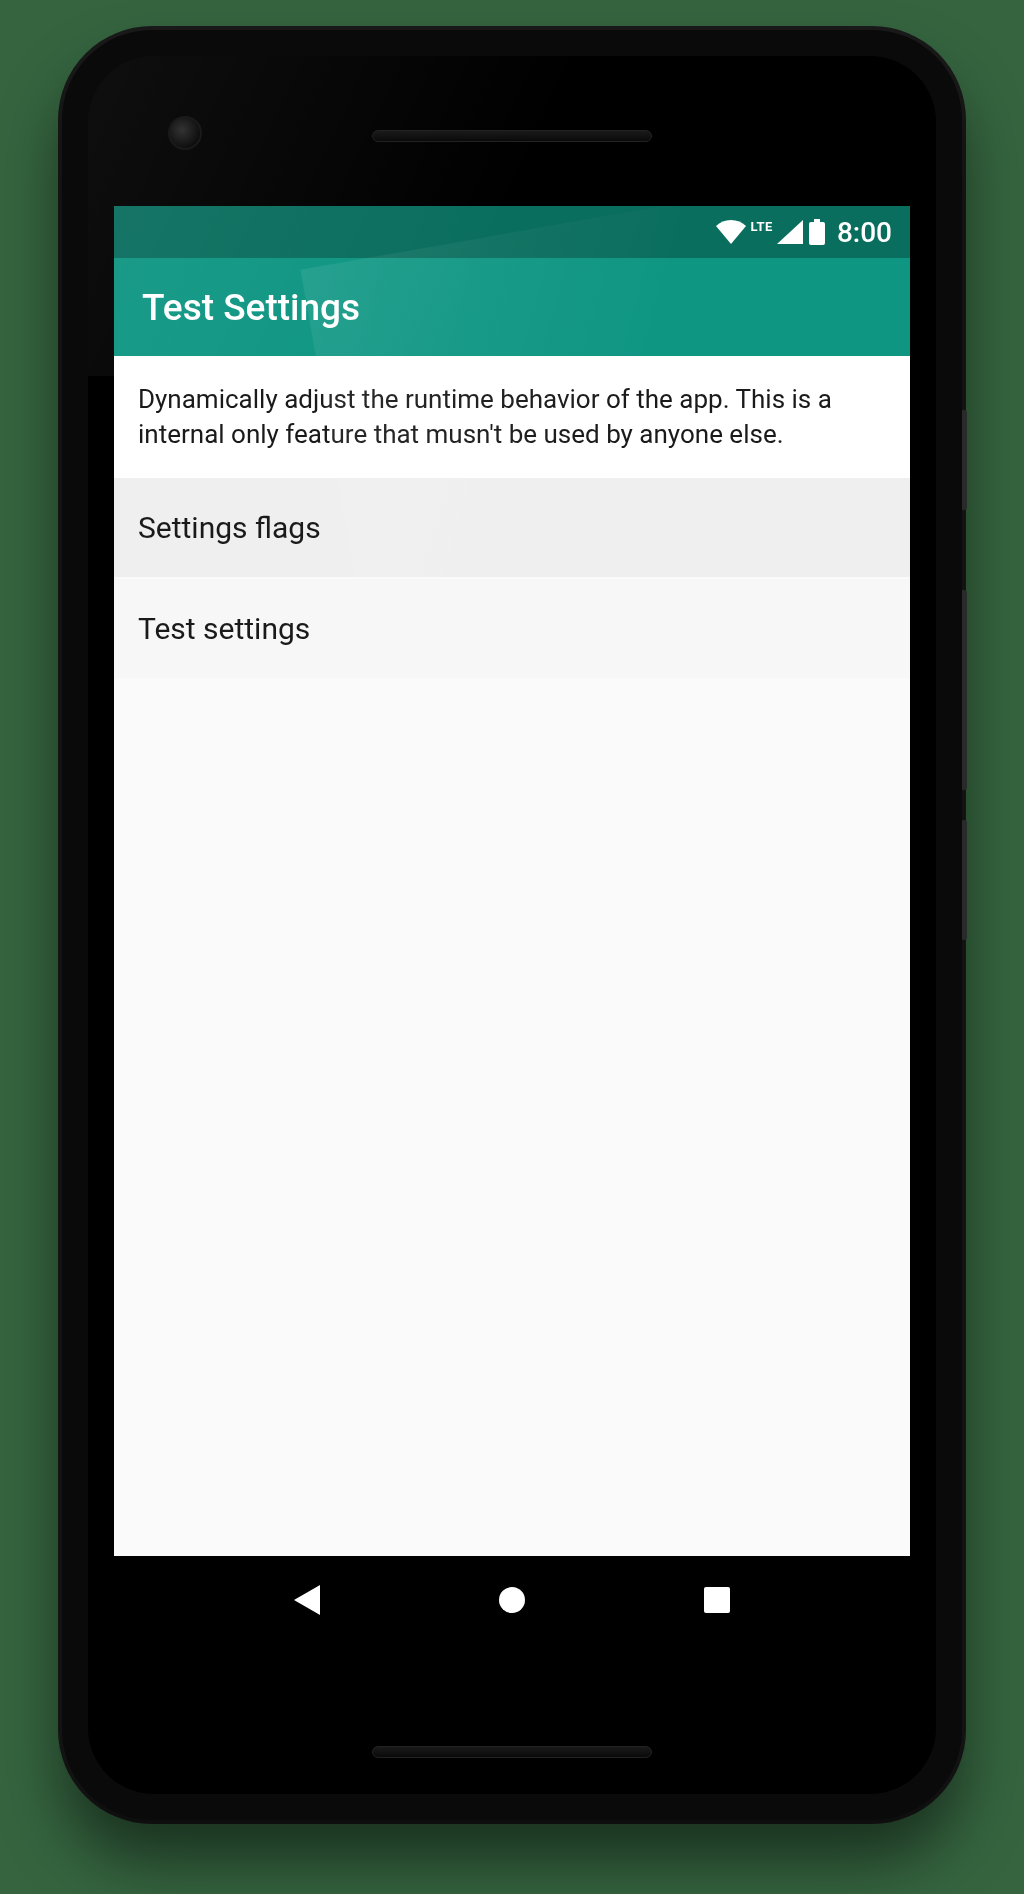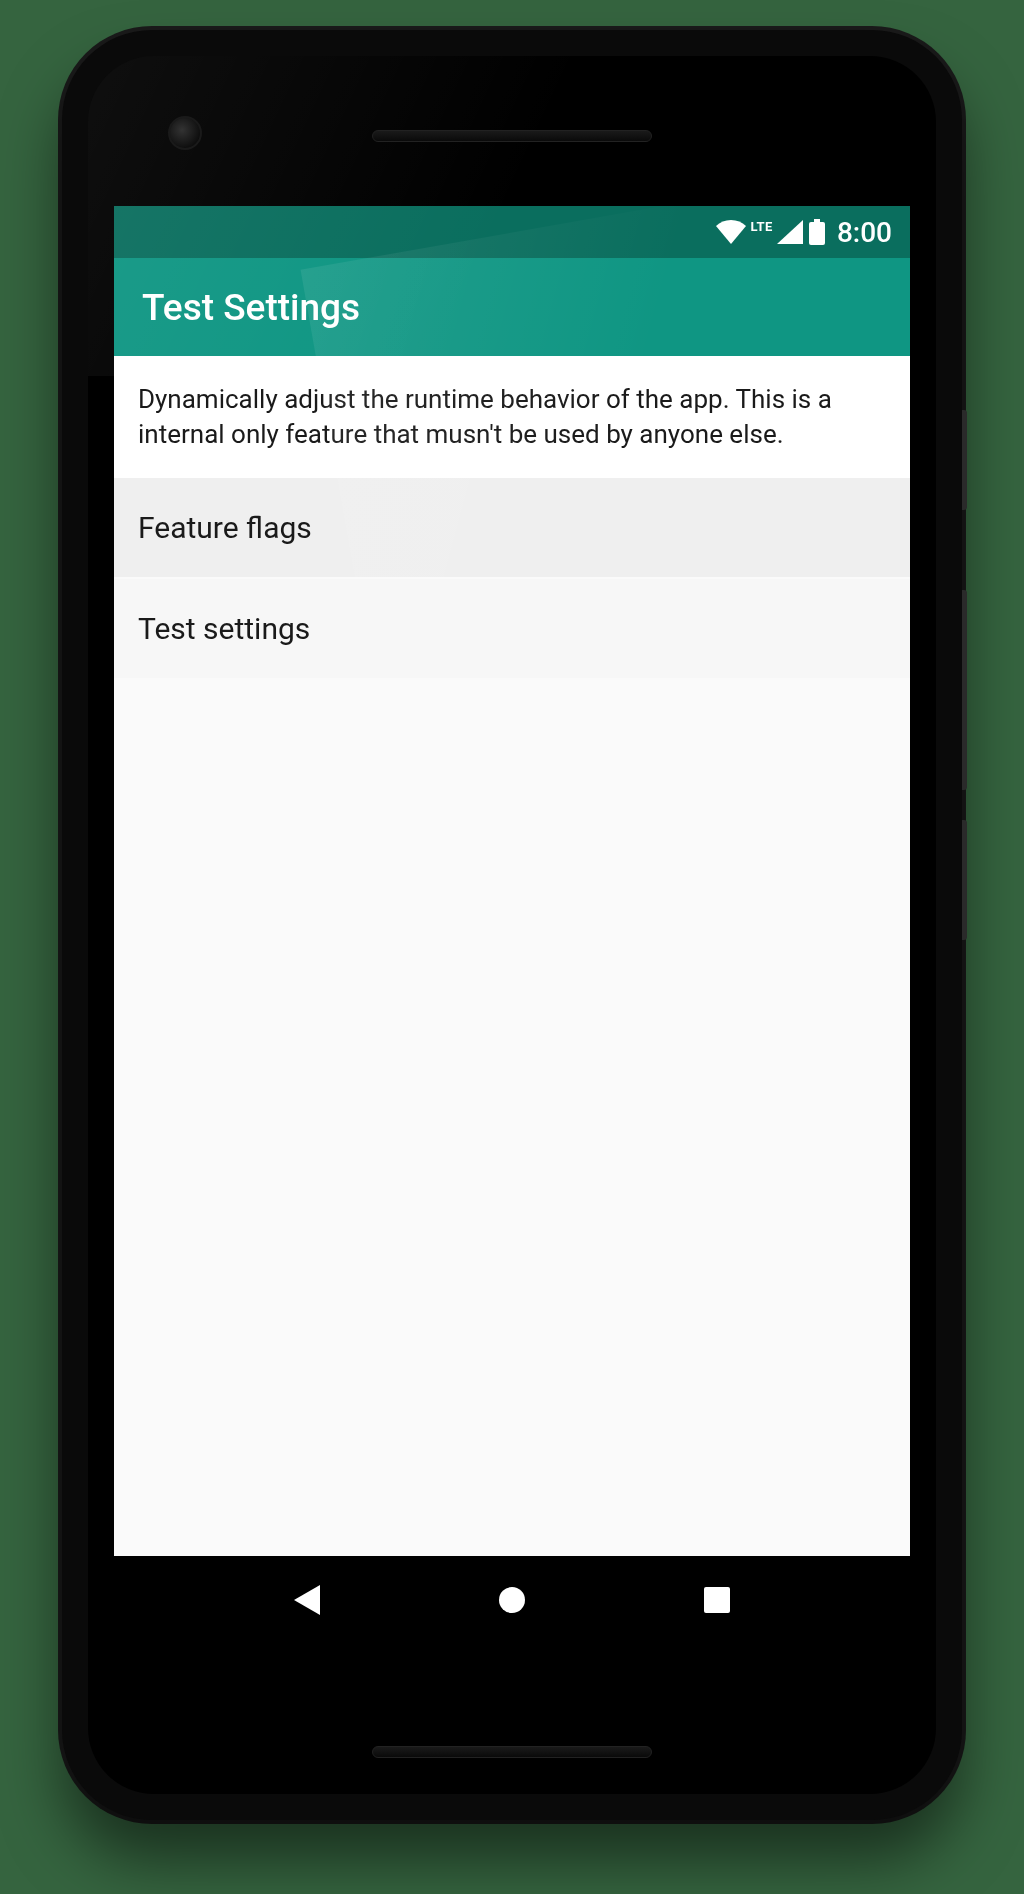--- a/index.html
+++ b/index.html
@@ -230,21 +230,21 @@
       </div>
 
       <div class="app-bar">
         <div class="app-title">Test Settings</div>
       </div>
 
       <div class="content">
         <div class="description">Dynamically adjust the runtime behavior of the app. This is a internal only feature that musn't be used by anyone else.</div>
 
         <div class="list-item shaded">
-          <span>Feature flags</span>
+          <span>Settings flags</span>
         </div>
         <div class="list-item light">
           <span>Test settings</span>
         </div>
       </div>
 
       <div class="nav-bar">
         <div class="nav-btn">
           <svg width="26" height="30" viewBox="0 0 26 30">
               <path d="M26 0 L0 15 L26 30 Z" fill="#fff"></path>

